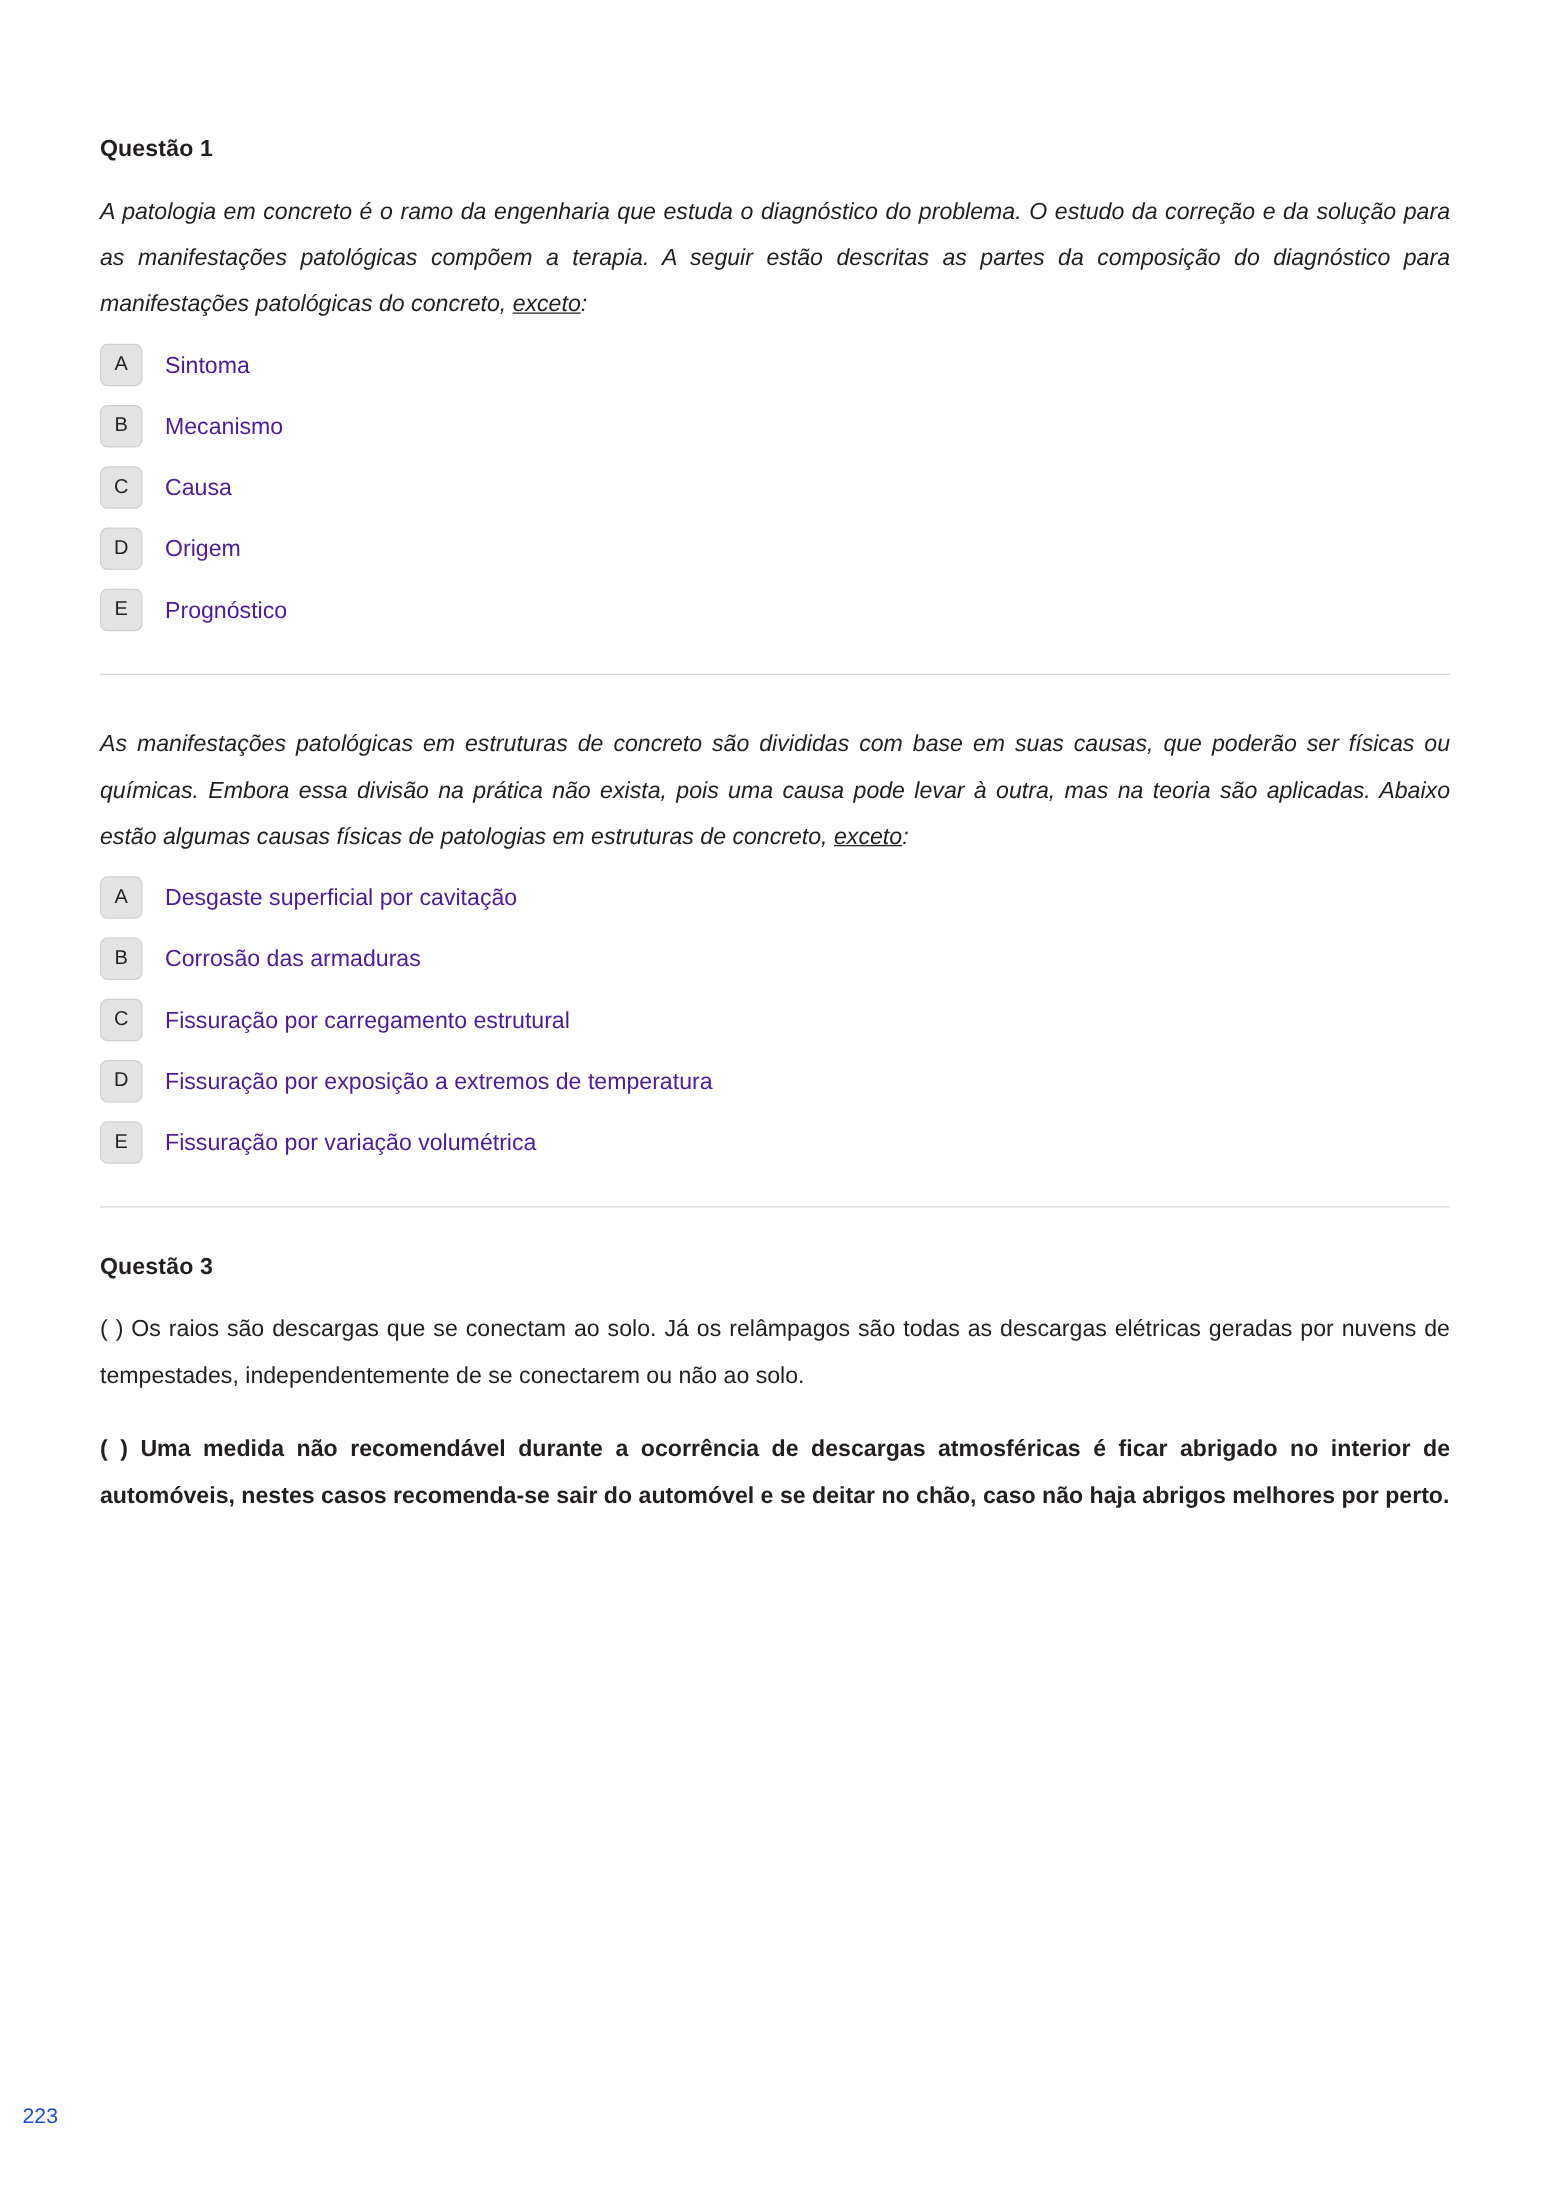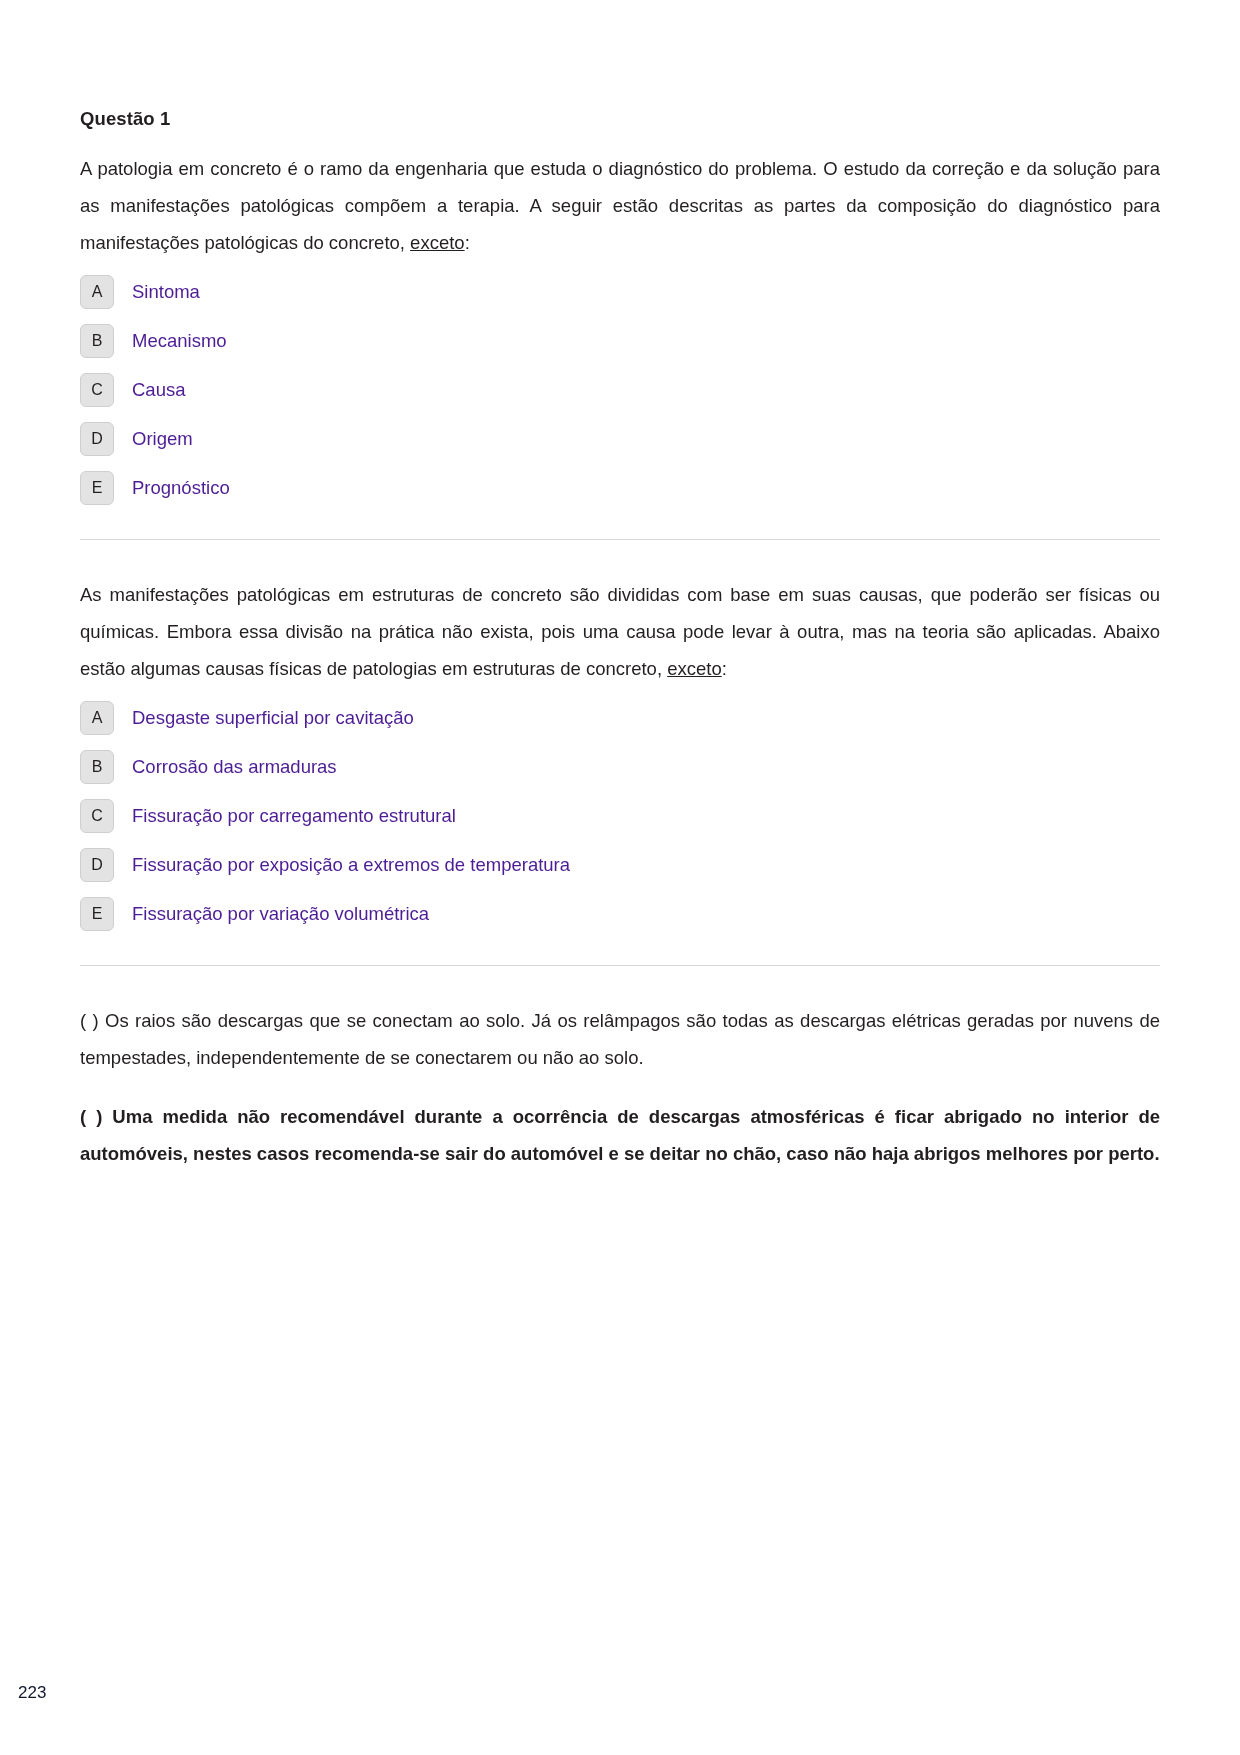--- a/index.html
+++ b/index.html
@@ -37,20 +37,21 @@
     color: #231f20;
     margin: 0 0 20px 0;
     letter-spacing: 0.1px;
   }
   .q-statement {
     font-size: 18.5px;
     line-height: 2.0;
     text-align: justify;
     margin: 0 0 14px 0;
     color: #231f20;
+    font-style: italic;
   }
   .q-statement .underline {
     text-decoration: underline;
   }
   .options {
     margin: 0;
     padding: 0;
     list-style: none;
   }
   .option {
@@ -94,21 +95,21 @@
   }
   .para:last-child {
     margin-bottom: 0;
     font-weight: bold;
   }
   .page-number {
     position: absolute;
     left: 18px;
     bottom: 52px;
     font-size: 17px;
-    color: #0f172a;
+    color: #1d4ed8;
   }
 </style>
 </head>
 <body>
 
 <div class="page">
 
   <div class="content">
 
     <section class="question-block">
@@ -164,20 +165,21 @@
         <li class="option">
           <span class="opt-letter">E</span>
           <span class="opt-text">Fissuração por variação volumétrica</span>
         </li>
       </ul>
     </section>
 
     <hr class="divider">
 
     <section class="question-block">
+      <h2 class="q-title">Questão 3</h2>
       <p class="para">( ) Os raios são descargas que se conectam ao solo. Já os relâmpagos são todas as descargas elétricas geradas por nuvens de tempestades, independentemente de se conectarem ou não ao solo.</p>
       <p class="para">( ) Uma medida não recomendável durante a ocorrência de descargas atmosféricas é ficar abrigado no interior de automóveis, nestes casos recomenda-se sair do automóvel e se deitar no chão, caso não haja abrigos melhores por perto.</p>
     </section>
 
   </div>
 
   <div class="page-number">223</div>
 
 </div>
 

